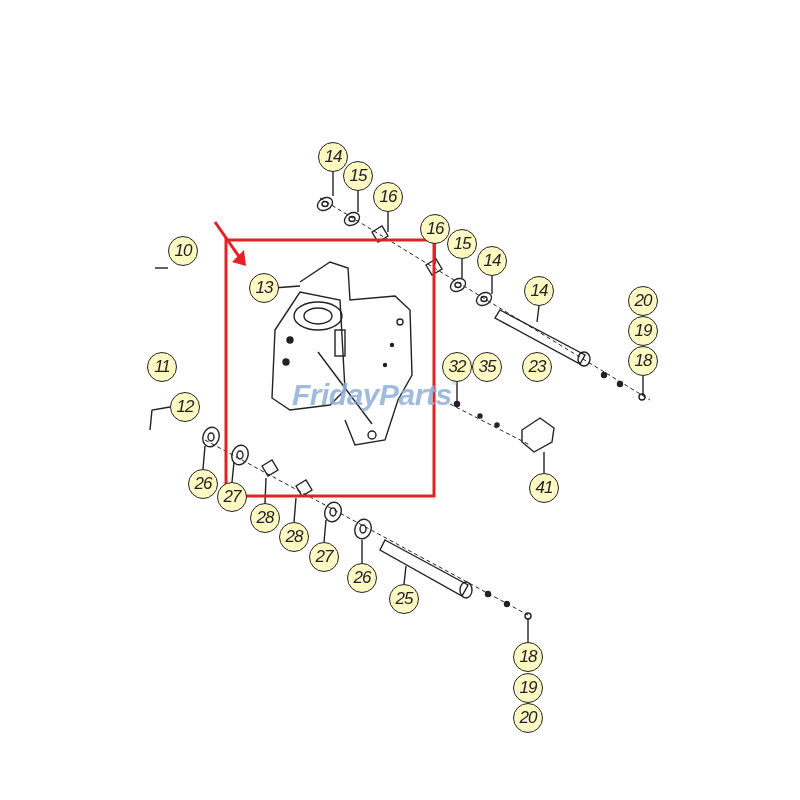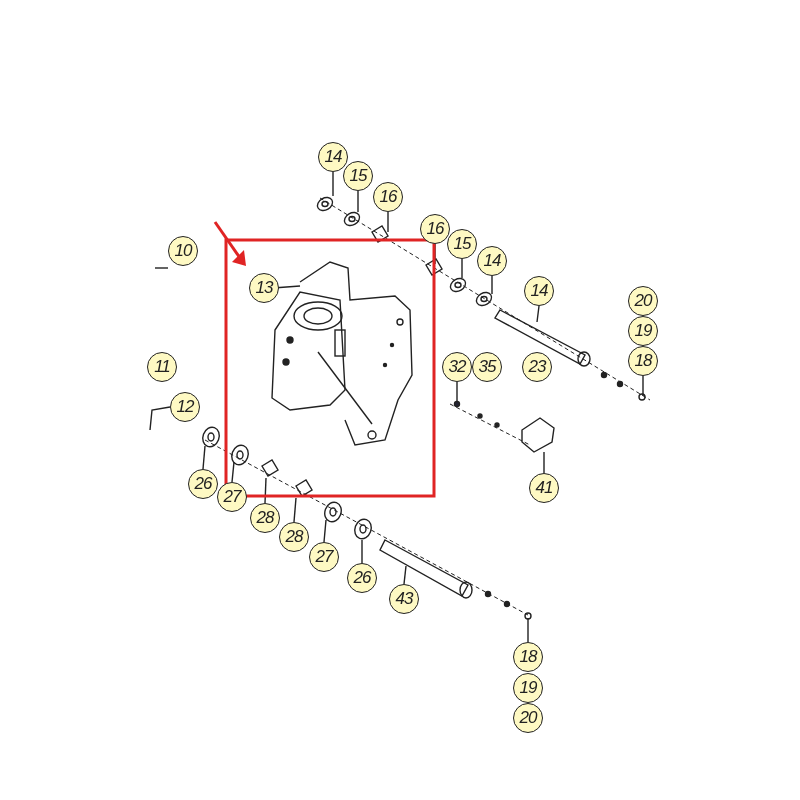--- a/index.html
+++ b/index.html
@@ -101,20 +101,23 @@
       <circle cx="392" cy="345" r="1.5" fill="#222"></circle>
       <circle cx="385" cy="365" r="1.5" fill="#222"></circle>
     </g>
 
     <rect x="226" y="240" width="208" height="256" fill="none" stroke="#e02424" stroke-width="3"></rect>
 
     <line x1="215" y1="222" x2="240" y2="258" stroke="#e02424" stroke-width="3"></line>
     <polygon points="232,262 246,266 244,250" fill="#e02424"></polygon>
   </svg>
 
+  <div class="watermark">
+    <span>Friday</span><span>Parts</span><span class="reg">®</span>
+  </div>
 
   <div id="callouts">
       <div class="callout" style="left: 168px; top: 236px;">10</div>
       <div class="callout" style="left: 147px; top: 352px;">11</div>
       <div class="callout" style="left: 170px; top: 392px;">12</div>
       <div class="callout" style="left: 249px; top: 273px;">13</div>
       <div class="callout" style="left: 318px; top: 142px;">14</div>
       <div class="callout" style="left: 343px; top: 161px;">15</div>
       <div class="callout" style="left: 373px; top: 182px;">16</div>
       <div class="callout" style="left: 420px; top: 214px;">16</div>
@@ -127,18 +130,18 @@
       <div class="callout" style="left: 442px; top: 352px;">32</div>
       <div class="callout" style="left: 472px; top: 352px;">35</div>
       <div class="callout" style="left: 482px; top: 352px; margin-left: 40px;">23</div>
       <div class="callout" style="left: 529px; top: 473px;">41</div>
       <div class="callout" style="left: 188px; top: 469px;">26</div>
       <div class="callout" style="left: 217px; top: 482px;">27</div>
       <div class="callout" style="left: 250px; top: 503px;">28</div>
       <div class="callout" style="left: 279px; top: 522px;">28</div>
       <div class="callout" style="left: 309px; top: 542px;">27</div>
       <div class="callout" style="left: 347px; top: 563px;">26</div>
-      <div class="callout" style="left: 389px; top: 584px;">43</div>
+      <div class="callout" style="left: 389px; top: 584px;">25</div>
       <div class="callout" style="left: 513px; top: 642px;">18</div>
       <div class="callout" style="left: 513px; top: 673px;">19</div>
       <div class="callout" style="left: 513px; top: 703px;">20</div>
     </div>
 </div>
 
 </body></html>

